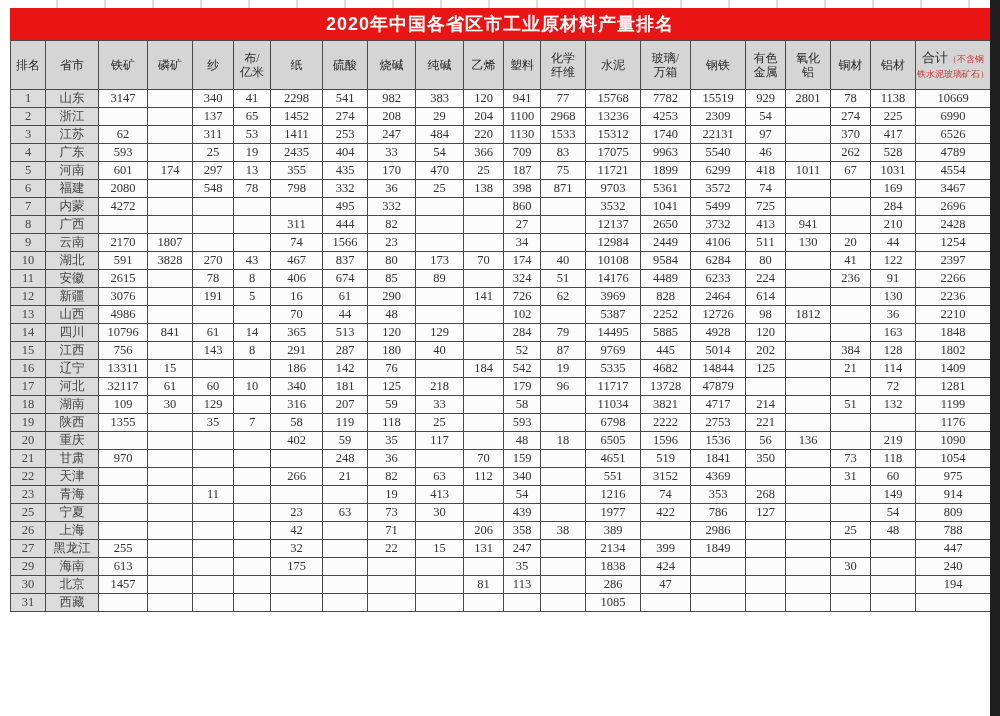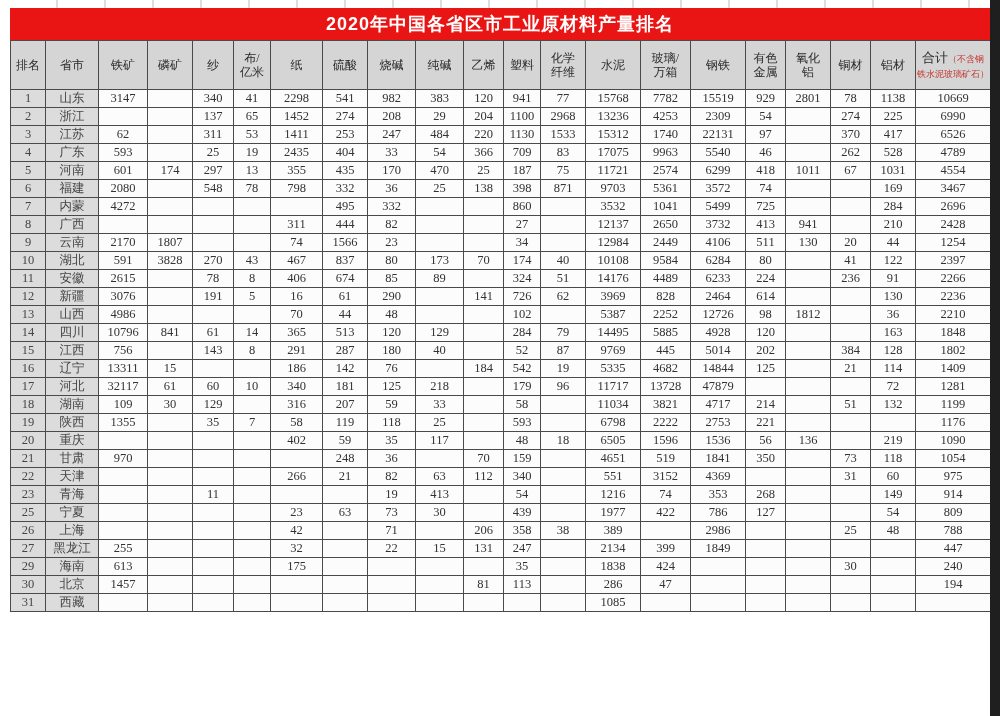--- a/index.html
+++ b/index.html
@@ -203,21 +203,21 @@
           <td>297</td>
           <td>13</td>
           <td>355</td>
           <td>435</td>
           <td>170</td>
           <td>470</td>
           <td>25</td>
           <td>187</td>
           <td>75</td>
           <td>11721</td>
-          <td>2574</td>
+          <td>1899</td>
           <td>6299</td>
           <td>418</td>
           <td>1011</td>
           <td>67</td>
           <td>1031</td>
           <td>4554</td>
         </tr>
         <tr>
           <td class="label-col">6</td>
           <td class="label-col">福建</td>

